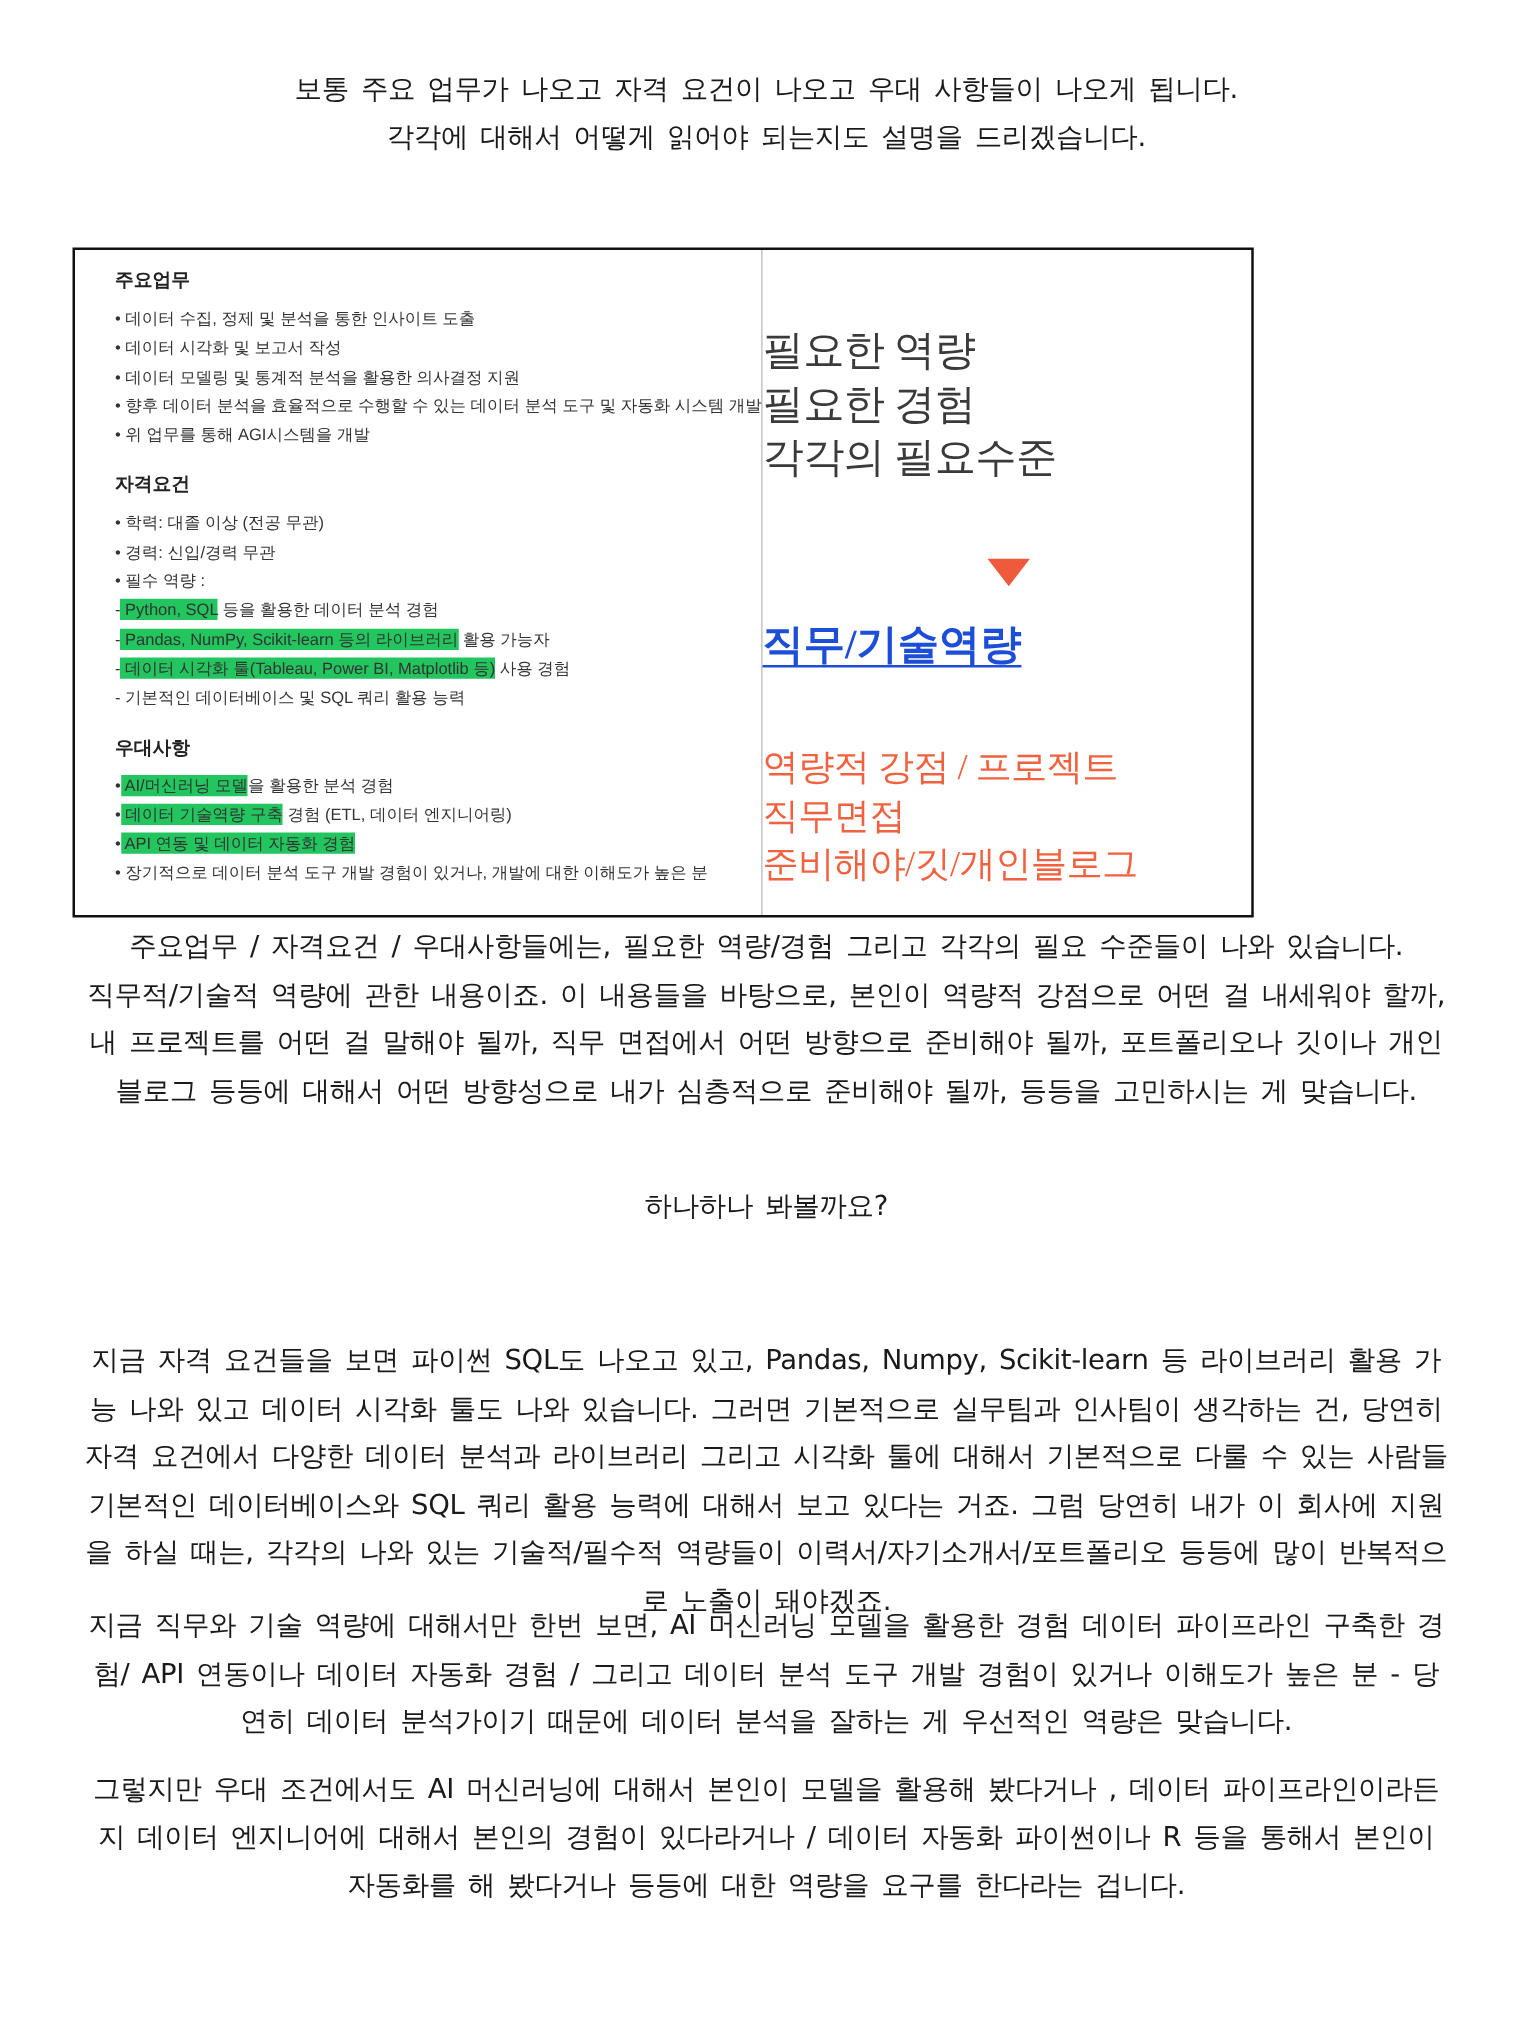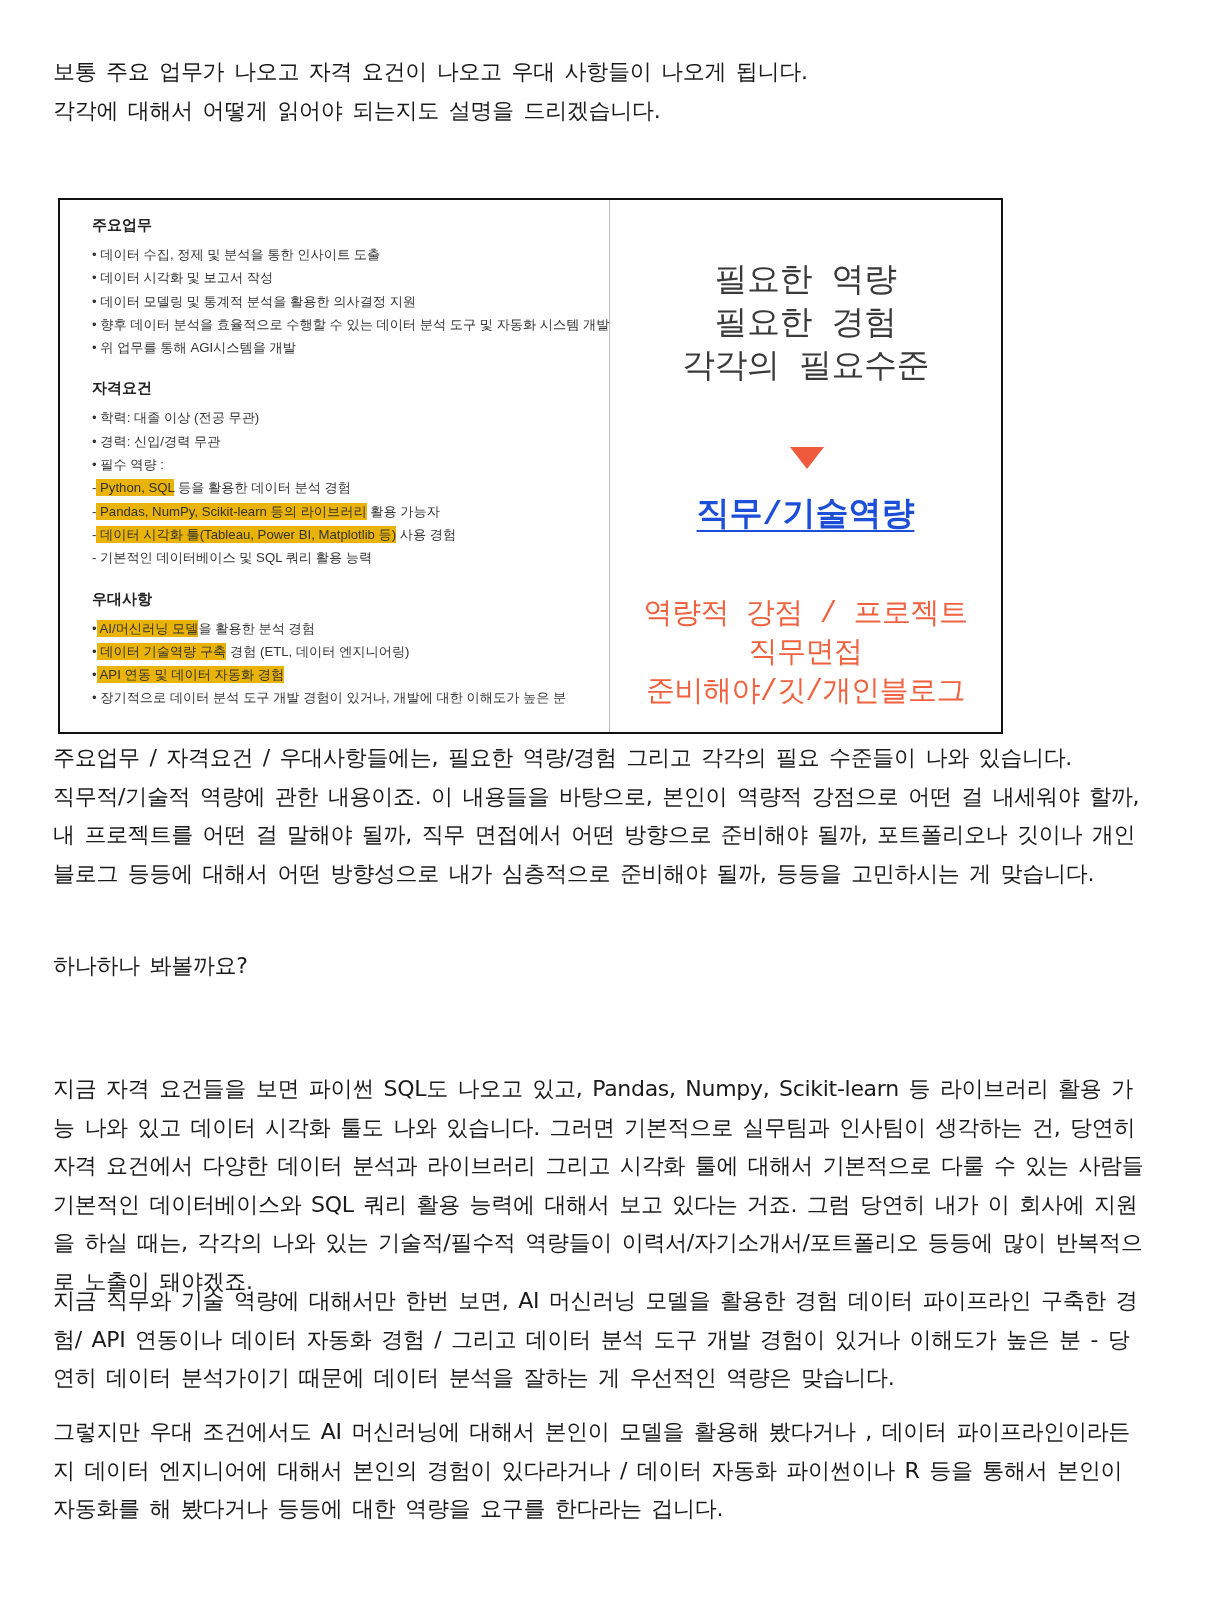--- a/index.html
+++ b/index.html
@@ -12,20 +12,21 @@
     }
     .para {
       position: absolute;
       left: 53px;
       width: 1120px;
       font-size: 22px;
       line-height: 38.5px;
       letter-spacing: -0.3px;
       word-spacing: 3px;
       color: #1a1a1a;
+      text-align: center;
     }
     .para .line { display: block; white-space: nowrap; }
 
     
     .figure {
       position: absolute;
       left: 58px;
       top: 198px;
       width: 945px;
       height: 536px;
@@ -51,27 +52,27 @@
     }
     .sec-list { list-style: none; }
     .sec-list li {
       font-size: 13.2px;
       line-height: 23.3px;
       height: 23.3px;
       white-space: nowrap;
       color: #333;
     }
     .sec-gap { height: 18px; }
-    .hl { background: #eab308; padding: 1px 0; }
+    .hl { background: #22c55e; padding: 1px 0; }
     .fig-right {
       flex: 1;
       height: 100%;
       position: relative;
-      text-align: center;
-      font-family: Liberation Mono, monospace;
+      text-align: left;
+      font-family: Liberation Serif, serif;
     }
     .needs {
       position: absolute;
       top: 60px;
       left: 0; right: 0;
       font-size: 33px;
       line-height: 43px;
       color: #3a3a3a;
       letter-spacing: -0.5px;
     }

